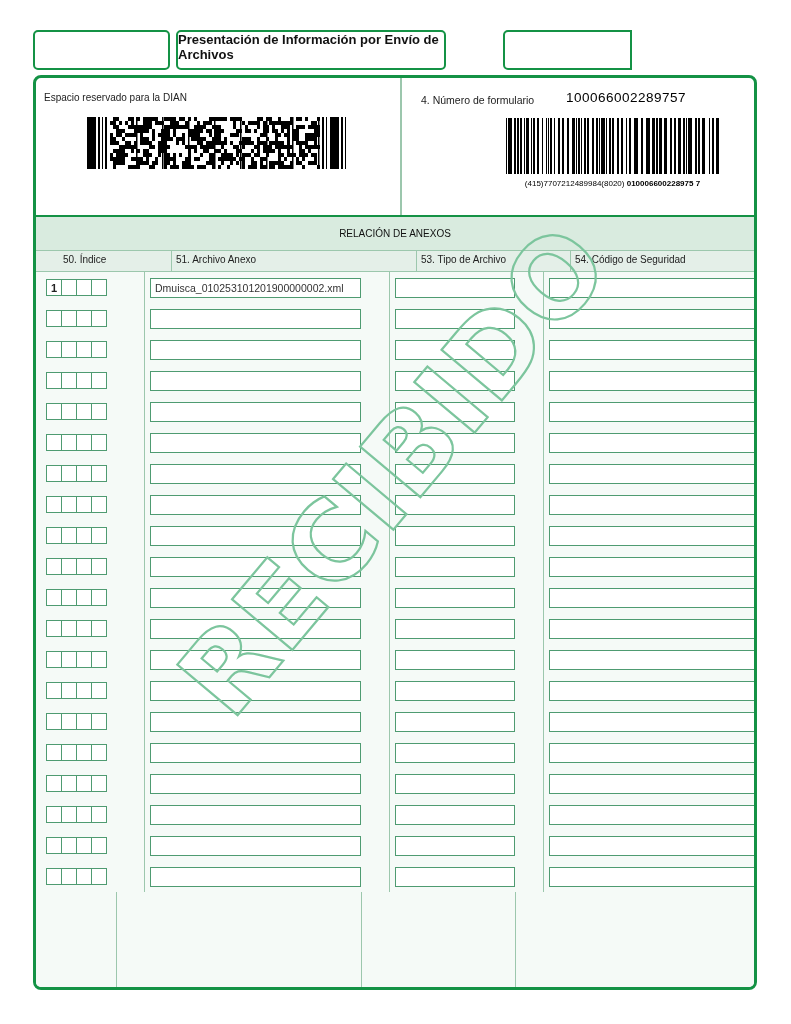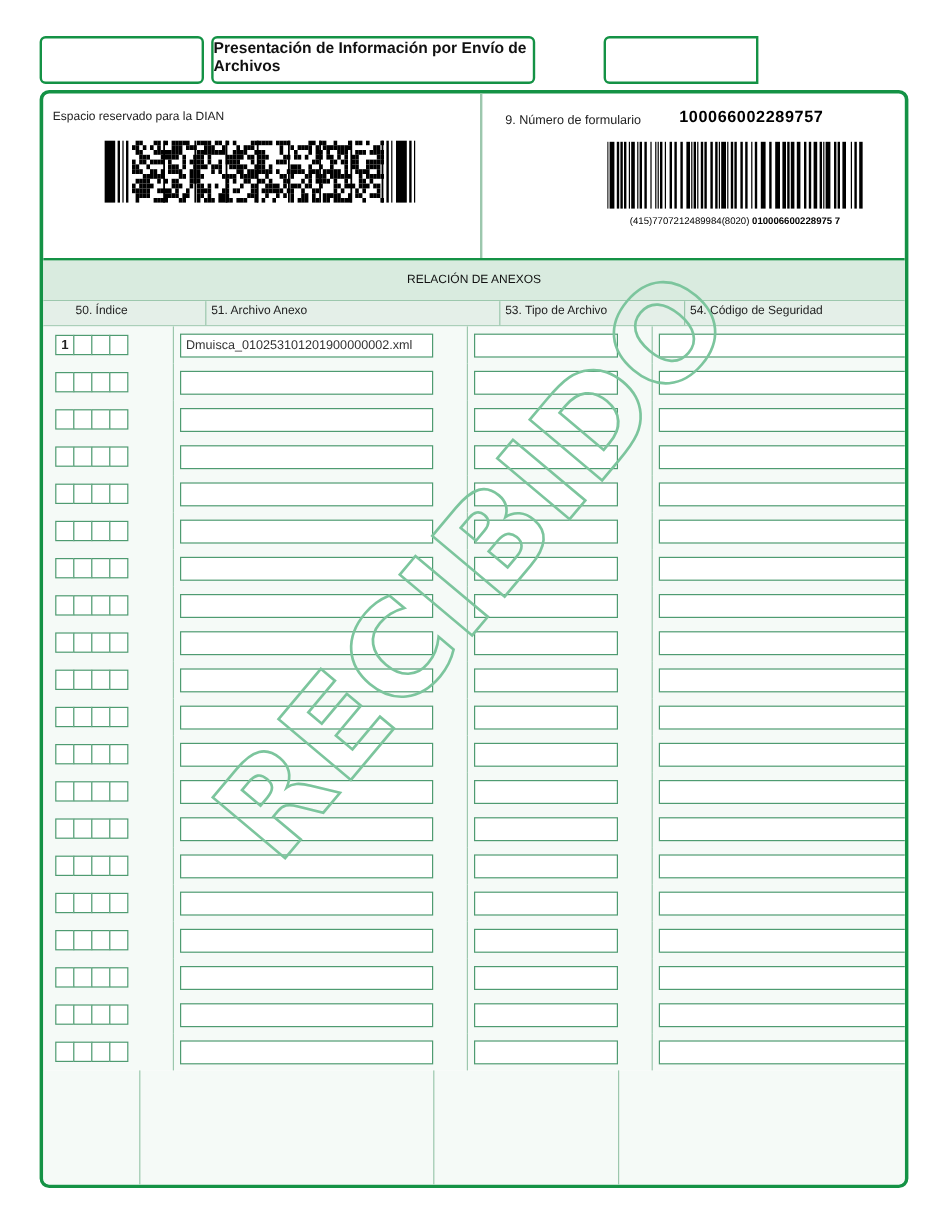--- a/index.html
+++ b/index.html
@@ -19,21 +19,21 @@
   .box-code .c { color:#fff; font-size:28px; font-weight:bold; letter-spacing:1px; }
   
   .frame { position:absolute; left:33px; top:75px; width:724px; height:915px;
            border:3px solid var(--green); border-radius:8px; background:#fff; overflow:hidden; }
   .dian { position:relative; height:139px; border-bottom:2px solid var(--green); display:flex; }
   .dian-left { position:relative; width:366px; border-right:2px solid var(--divider); }
   .dian-left .lbl { position:absolute; left:8px; top:14px; font-size:10px; color:#222; }
   .pdf417 { position:absolute; left:51px; top:39px; }
   .dian-right { position:relative; flex:1; }
   .dian-right .lbl { position:absolute; left:19px; top:16px; font-size:10.5px; color:#222; }
-  .formnum { position:absolute; left:164px; top:12px; font-size:13.5px; font-weight:bold; letter-spacing:0.5px; color:#000; }
+  .formnum { position:absolute; left:164px; top:12px; font-size:13.5px; font-weight:normal; letter-spacing:0.5px; color:#000; }
   .bar1d-wrap { position:absolute; left:85px; top:40px; width:213px;padding-left:19px; }
   .bar1d-caption { width:213px; text-align:center; font-size:8px; margin-top:1px; white-space:nowrap; color:#000; }
   .bar1d-caption .bold { font-weight:bold; }
   
   .band { height:34px; background:var(--bandbg); border-bottom:1px solid var(--divider);
           display:flex; align-items:center; justify-content:center; }
   .band .t { font-size:10px; color:#111; }
   .cols-header { display:grid; grid-template-columns:80px 245px 154px 1fr; height:21px;
                  background:var(--stripbg); border-bottom:1px solid var(--divider);padding-left:23px; }
   .cols-header .hc { font-size:10px; color:#222; padding:3px 0 0 4px; }
@@ -581,21 +581,21 @@
             <rect x="205" y="0" width="1.5" height="52" fill="#000"></rect>
             <rect x="231" y="0" width="1.5" height="52" fill="#000"></rect>
             <rect x="235" y="0" width="2" height="52" fill="#000"></rect>
             <rect x="239" y="0" width="1" height="52" fill="#000"></rect>
             <rect x="243" y="0" width="9" height="52" fill="#000"></rect>
             <rect x="254" y="0" width="2" height="52" fill="#000"></rect>
             <rect x="258" y="0" width="1" height="52" fill="#000"></rect>
           </svg>
       </div>
       <div class="dian-right">
-        <span class="lbl">9. Número de formulario</span>
+        <span class="lbl">4. Número de formulario</span>
         <span class="formnum">100066002289757</span>
         <div class="bar1d-wrap">
           <svg width="213" height="56">
               <rect x="0" y="0" width="1" height="56" fill="#000"></rect>
               <rect x="2" y="0" width="4" height="56" fill="#000"></rect>
               <rect x="8" y="0" width="2" height="56" fill="#000"></rect>
               <rect x="11" y="0" width="2" height="56" fill="#000"></rect>
               <rect x="14" y="0" width="2" height="56" fill="#000"></rect>
               <rect x="18" y="0" width="1" height="56" fill="#000"></rect>
               <rect x="20" y="0" width="3" height="56" fill="#000"></rect>

